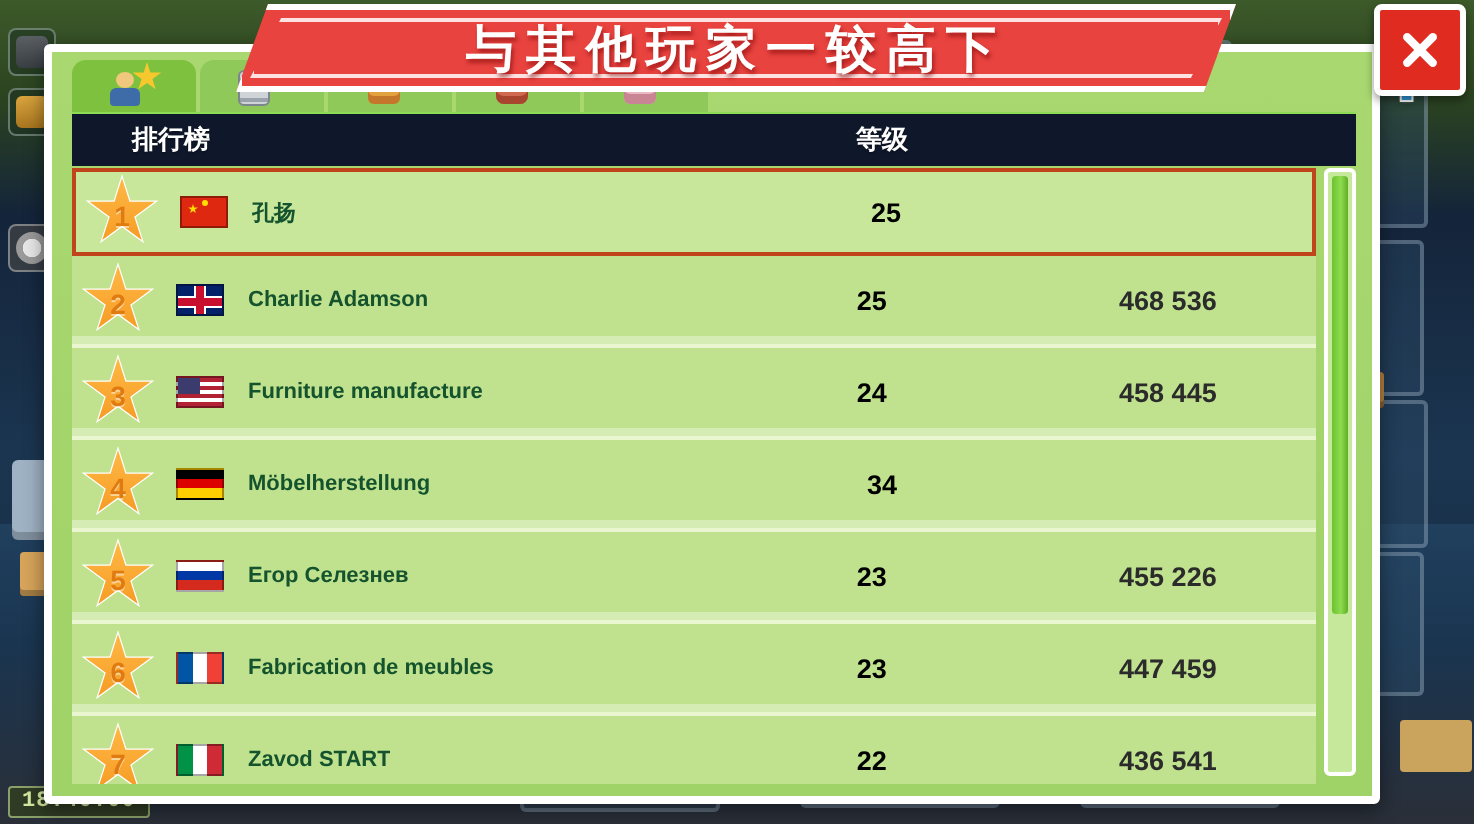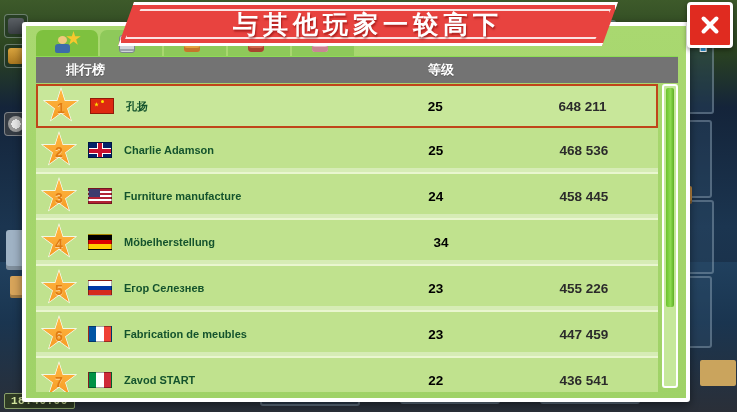--- a/index.html
+++ b/index.html
@@ -91,21 +91,21 @@
 
   
   #close-btn{position:absolute;right:4px;top:2px;width:40px;height:40px;z-index:60;
     background:#e02b20;border:3px solid #ffffff;border-radius:4px;
     box-shadow:0 2px 5px rgba(0,0,0,.45);cursor:pointer;
     display:flex;align-items:center;justify-content:center;}
   #close-btn svg{width:22px;height:22px;}
 
   
   #col-head{position:absolute;left:10px;top:30px;right:8px;height:26px;
-    background:#737373;border-top:1px solid #8ddc55;
+    background:#0f172a;border-top:1px solid #8ddc55;
     display:flex;align-items:center;color:#ffffff;font-size:13px;font-weight:bold;
     text-shadow:0 1px 1px rgba(0,0,0,.25);}
   .ch-rank{width:330px;padding-left:30px;box-sizing:border-box;}
   .ch-level{width:150px;text-align:center;}
   .ch-money{width:150px;text-align:center;}
 
   
   #rows{position:absolute;left:10px;top:58px;right:28px;bottom:6px;overflow:hidden;}
   .row{position:relative;height:44px;display:flex;align-items:center;
     background:#c0e28e;border-bottom:2px solid #e9f6cf;
@@ -247,21 +247,20 @@
             <div class="s-fill"></div>
             <div class="s-num">1</div>
           </div>
           <div class="flag f-cn">
             <div class="st"></div>
             <div class="st2"></div>
           </div>
           <div class="pname">孔扬</div>
         </div>
         <div class="cell-level">25</div>
-        <div class="cell-money">648 211</div>
       </div>
       <div class="row">
         <div class="cell-rank">
           <div class="star">
             <div class="s-outline"></div>
             <div class="s-fill"></div>
             <div class="s-num">2</div>
           </div>
           <div class="flag f-gb">
             <div class="cvw"></div>

